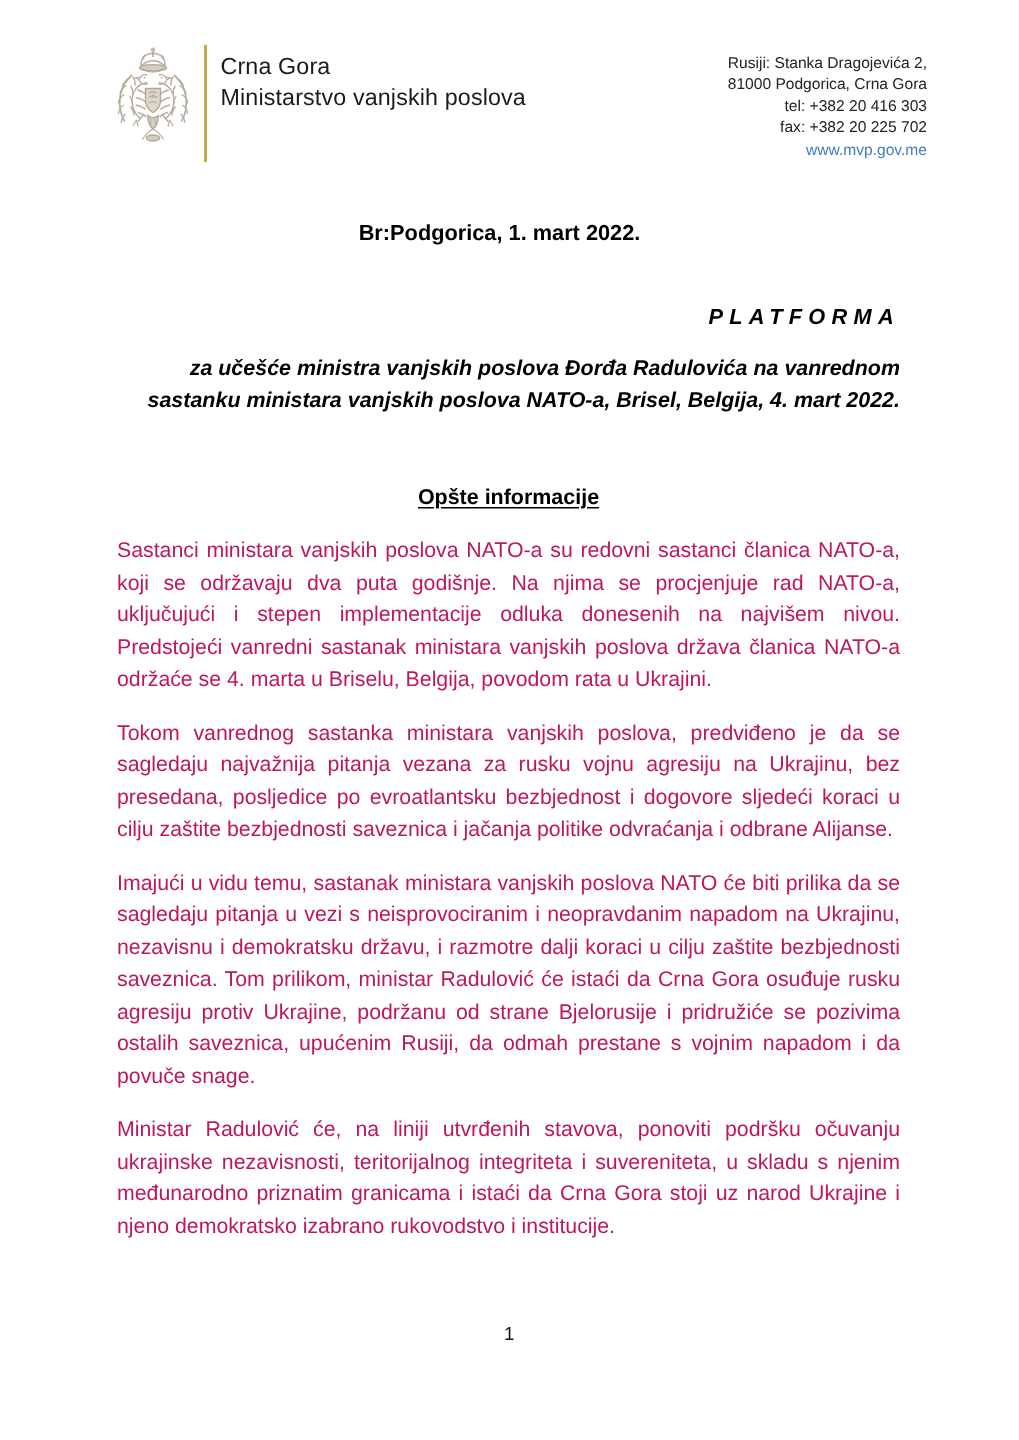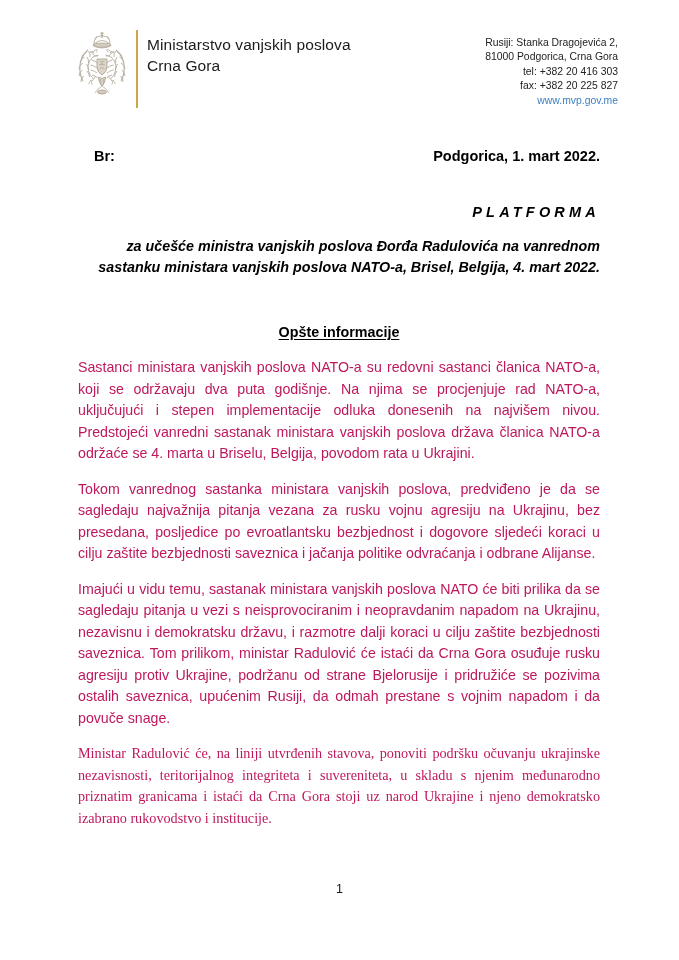--- a/index.html
+++ b/index.html
@@ -82,24 +82,24 @@
   .content {
     position: absolute;
     left: 78px;
     top: 0;
     width: 522px;
   }
 
   .meta-row {
     position: absolute;
     top: 148px;
-    left: 16px;
+    left: 2px;
     width: 522px;
     display: flex;
-    justify-content: space-between;
+    justify-content: center;
     align-items: baseline;
   }
   .meta-label, .meta-date {
     font-size: 14.5px;
     font-weight: bold;
     color: #000;
   }
   .meta-date { margin-right: 16px; }
 
   .doc-title {
@@ -149,21 +149,21 @@
   }
 
   p.body-par {
     margin: 0 0 14px 0;
     text-align: justify;
     font-size: 14.2px;
     line-height: 21.5px;
     color: #be185d;
     hyphens: none;
   }
-  p.body-par:last-child { margin-bottom: 12px; font-family: Liberation Serif, serif; }
+  p.body-par:last-child { margin-bottom: 12px; }
 
   .gap-before { margin-top: 26px; }
 
   .page-number {
     position: absolute;
     left: 0;
     top: 882px;
     width: 679px;
     text-align: center;
     font-size: 12.5px;
@@ -227,29 +227,29 @@
           <path d="M39 50 l2.5 4 M39 50 l-1 4.5" stroke-width="0.8"></path>
           <path d="M28 56 q-5 3 -7 7 M28 56 q5 3 7 7" stroke-width="0.8"></path>
           <ellipse cx="28" cy="62" rx="4.5" ry="2" fill="#d2cbbe" stroke="#b0a899"></ellipse>
         </g>
       </svg>
     </div>
 
     <div class="gold-rule"></div>
 
     <div class="org-name">
+      <div class="org-line">Crna Gora</div>
       <div class="org-line">Ministarstvo vanjskih poslova</div>
-      <div class="org-line">Crna Gora</div>
     </div>
 
     <div class="address-block">
       <div class="address-line">Rusiji: Stanka Dragojevića 2,</div>
       <div class="address-line">81000 Podgorica, Crna Gora</div>
       <div class="address-line">tel: +382 20 416 303</div>
-      <div class="address-line">fax: +382 20 225 827</div>
+      <div class="address-line">fax: +382 20 225 702</div>
       <div class="address-line url">www.mvp.gov.me</div>
     </div>
   </div>
 
   <div class="content">
 
     <div class="meta-row">
       <div class="meta-label">Br:</div>
       <div class="meta-date">Podgorica, 1. mart 2022.</div>
     </div>

